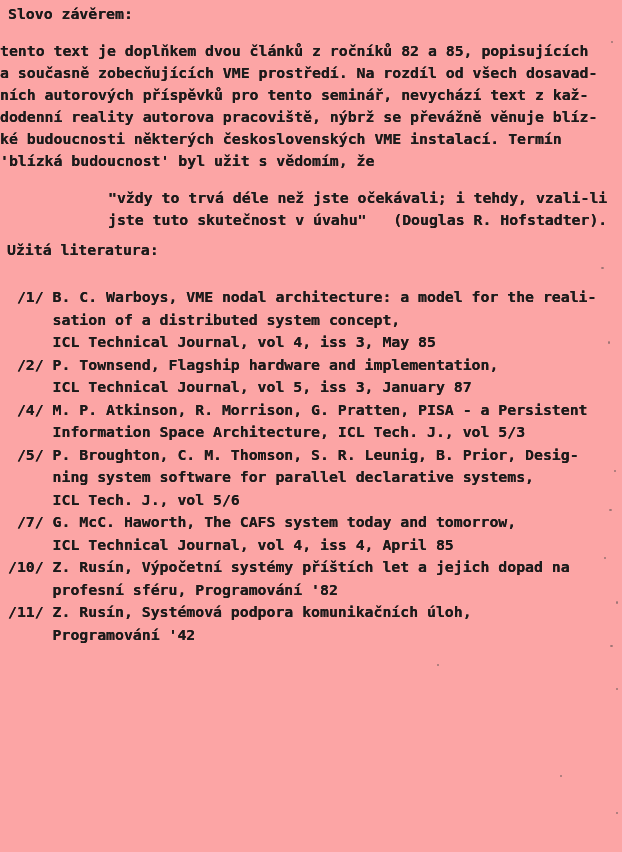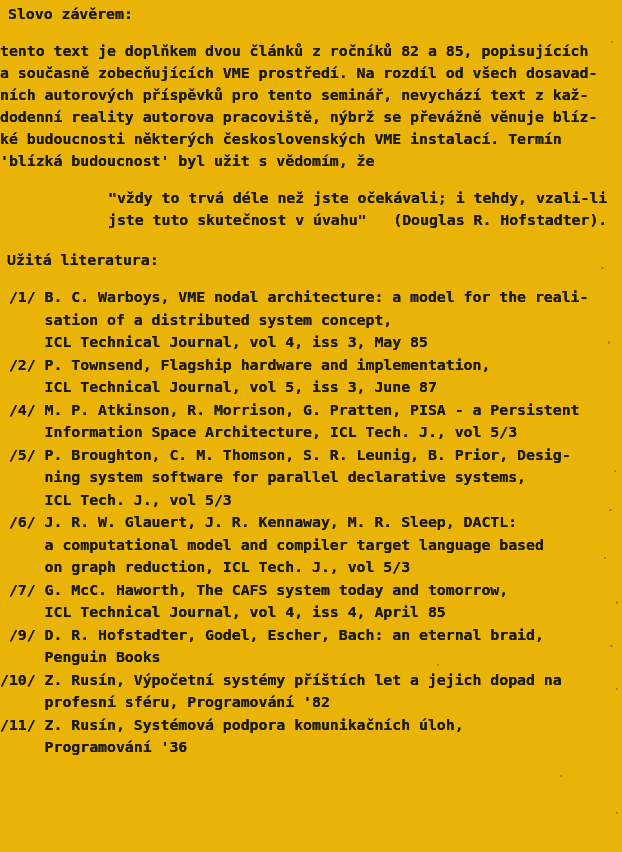--- a/index.html
+++ b/index.html
@@ -21,62 +21,59 @@
   }
   .block {
     position: absolute;
     white-space: pre;
     line-height: 22px;
     letter-spacing: -0.05px;
   }
   #blk-heading   { top: 3px;   left: 8px; }
   #blk-intro     { top: 40px;  left: 0; }
   #blk-quote     { top: 187px; left: 108px; }
-  #blk-lit       { top: 249px; left: 7px; }
+  #blk-lit       { top: 239px; left: 7px; }
   #blk-refs      { top: 286px; left: 0;  line-height: 22.5px; }
-  .ref-entry { white-space: pre; }
+  .ref-entry { white-space: pre; margin-left: 8px; }
   .speck {
     position: absolute;
     background: #4a4a4a;
     border-radius: 50%;
     opacity: 0.55;
   }
 </style>
 </head>
 <body>
 
-<div class="page" style="color: rgb(27, 27, 27); background: #eab308;">
+<div class="page" style="color: rgb(27, 27, 27); background: #fca5a5;">
 
   <div class="block" id="blk-heading">Slovo závěrem:</div>
 
   <div class="block" id="blk-intro">tento text je doplňkem dvou článků z ročníků 82 a 85, popisujících
 a současně zobecňujících VME prostředí. Na rozdíl od všech dosavad-
 ních autorových příspěvků pro tento seminář, nevychází text z kaž-
 dodenní reality autorova pracoviště, nýbrž se převážně věnuje blíz-
 ké budoucnosti některých československých VME instalací. Termín
 'blízká budoucnost' byl užit s vědomím, že</div>
 
   <div class="block" id="blk-quote">"vždy to trvá déle než jste očekávali; i tehdy, vzali-li
 jste tuto skutečnost v úvahu"   (Douglas R. Hofstadter).</div>
 
   <div class="block" id="blk-lit">Užitá literatura:</div>
 
   <div class="block" id="blk-refs"><div class="ref-entry"> /1/ B. C. Warboys, VME nodal architecture: a model for the reali-
      sation of a distributed system concept,
      ICL Technical Journal, vol 4, iss 3, May 85</div><div class="ref-entry"> /2/ P. Townsend, Flagship hardware and implementation,
-     ICL Technical Journal, vol 5, iss 3, June 87</div><div class="ref-entry"> /4/ M. P. Atkinson, R. Morrison, G. Pratten, PISA - a Persistent
+     ICL Technical Journal, vol 5, iss 3, January 87</div><div class="ref-entry"> /4/ M. P. Atkinson, R. Morrison, G. Pratten, PISA - a Persistent
      Information Space Architecture, ICL Tech. J., vol 5/3</div><div class="ref-entry"> /5/ P. Broughton, C. M. Thomson, S. R. Leunig, B. Prior, Desig-
      ning system software for parallel declarative systems,
-     ICL Tech. J., vol 5/3</div><div class="ref-entry"> /6/ J. R. W. Glauert, J. R. Kennaway, M. R. Sleep, DACTL:
-     a computational model and compiler target language based
-     on graph reduction, ICL Tech. J., vol 5/3</div><div class="ref-entry"> /7/ G. McC. Haworth, The CAFS system today and tomorrow,
-     ICL Technical Journal, vol 4, iss 4, April 85</div><div class="ref-entry"> /9/ D. R. Hofstadter, Godel, Escher, Bach: an eternal braid,
-     Penguin Books</div><div class="ref-entry">/10/ Z. Rusín, Výpočetní systémy příštích let a jejich dopad na
+     ICL Tech. J., vol 5/6</div><div class="ref-entry"> /7/ G. McC. Haworth, The CAFS system today and tomorrow,
+     ICL Technical Journal, vol 4, iss 4, April 85</div><div class="ref-entry">/10/ Z. Rusín, Výpočetní systémy příštích let a jejich dopad na
      profesní sféru, Programování '82</div><div class="ref-entry">/11/ Z. Rusín, Systémová podpora komunikačních úloh,
-     Programování '36</div></div>
+     Programování '42</div></div>
 
   <div class="speck" style="left:611px;top:41px;width:2px;height:2px;"></div>
   <div class="speck" style="left:601px;top:267px;width:3px;height:2px;"></div>
   <div class="speck" style="left:608px;top:341px;width:2px;height:3px;"></div>
   <div class="speck" style="left:614px;top:470px;width:2px;height:2px;"></div>
   <div class="speck" style="left:609px;top:509px;width:3px;height:2px;"></div>
   <div class="speck" style="left:604px;top:557px;width:2px;height:2px;"></div>
   <div class="speck" style="left:616px;top:601px;width:2px;height:3px;"></div>
   <div class="speck" style="left:610px;top:645px;width:3px;height:2px;"></div>
   <div class="speck" style="left:616px;top:688px;width:2px;height:2px;"></div>

